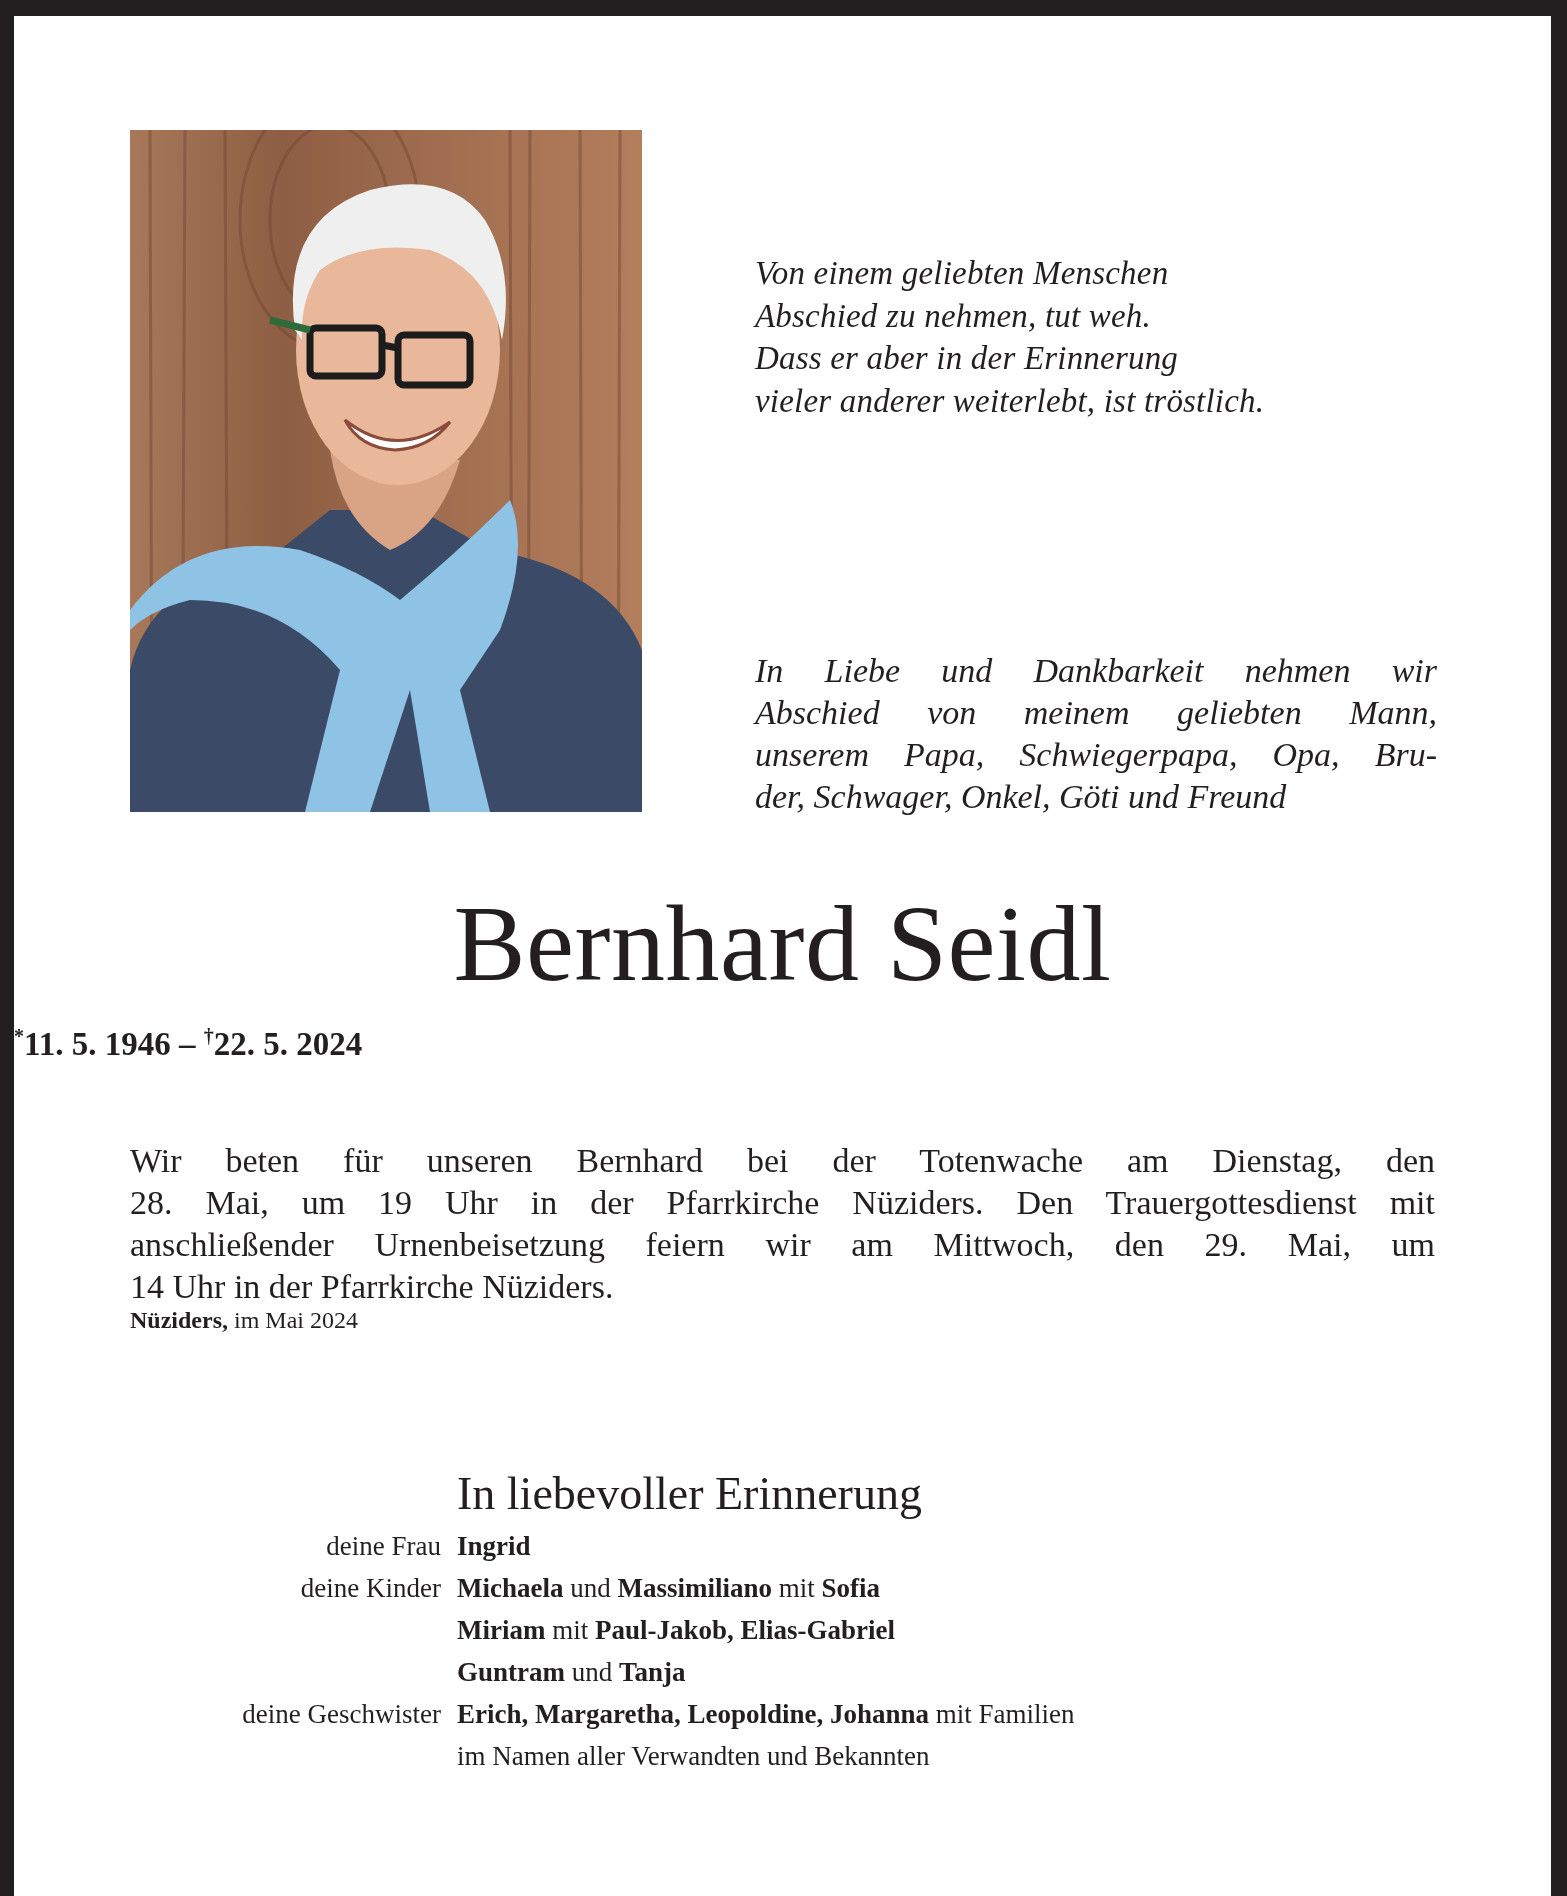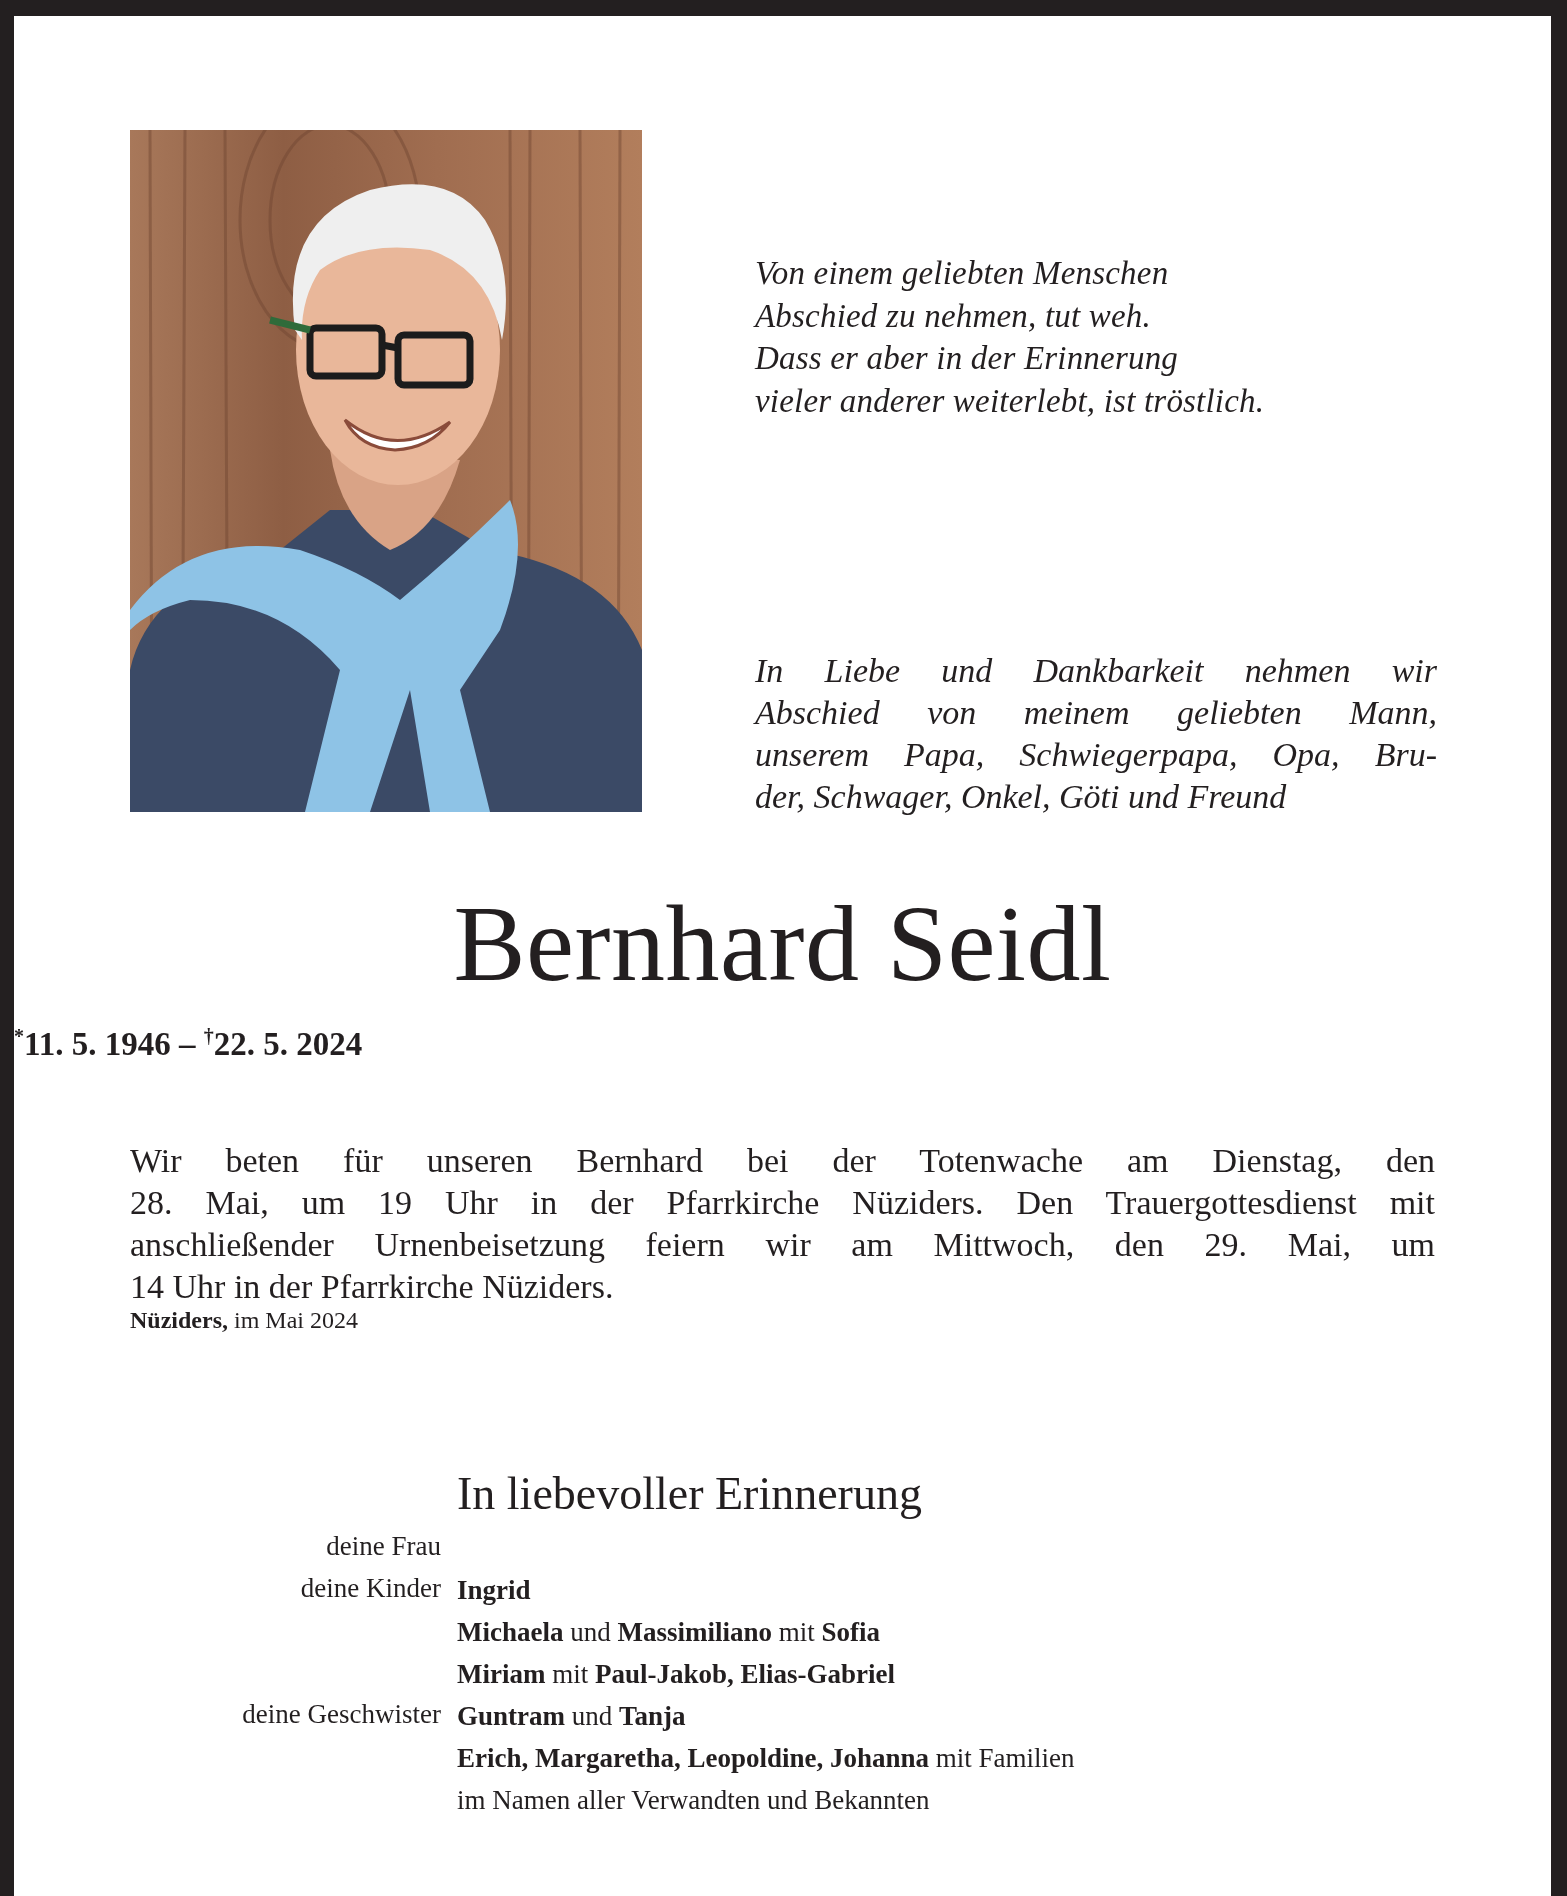--- a/index.html
+++ b/index.html
@@ -46,21 +46,21 @@
   .place {
     left: 116px; top: 1283px; font-size: 24px; line-height: 42px; white-space: nowrap;
   }
   .place b { font-weight: bold; }
   .memory {
     left: 443px; top: 1457px; font-size: 46px; line-height: 42px; white-space: nowrap;
   }
   .family { left: 0; top: 1509px; width: 1537px; }
   .frow { position: relative; height: 42px; font-size: 27px; line-height: 42px; white-space: nowrap; }
   .frow .label { position: absolute; right: 1110px; text-align: right; }
-  .frow .names { position: absolute; left: 443px; margin-top: 44px; }
+  .frow .names { position: absolute; left: 443px; }
   .frow .names b { font-weight: bold; }
 </style>
 </head>
 <body>
 
 <div class="page">
 
   <div class="abs photo" title="Portrait of Bernhard Seidl, white hair, glasses, dark shirt with light blue sweater over shoulders, in front of a carved wooden door">
     <svg viewBox="0 0 512 682" preserveAspectRatio="none">
       <defs>

